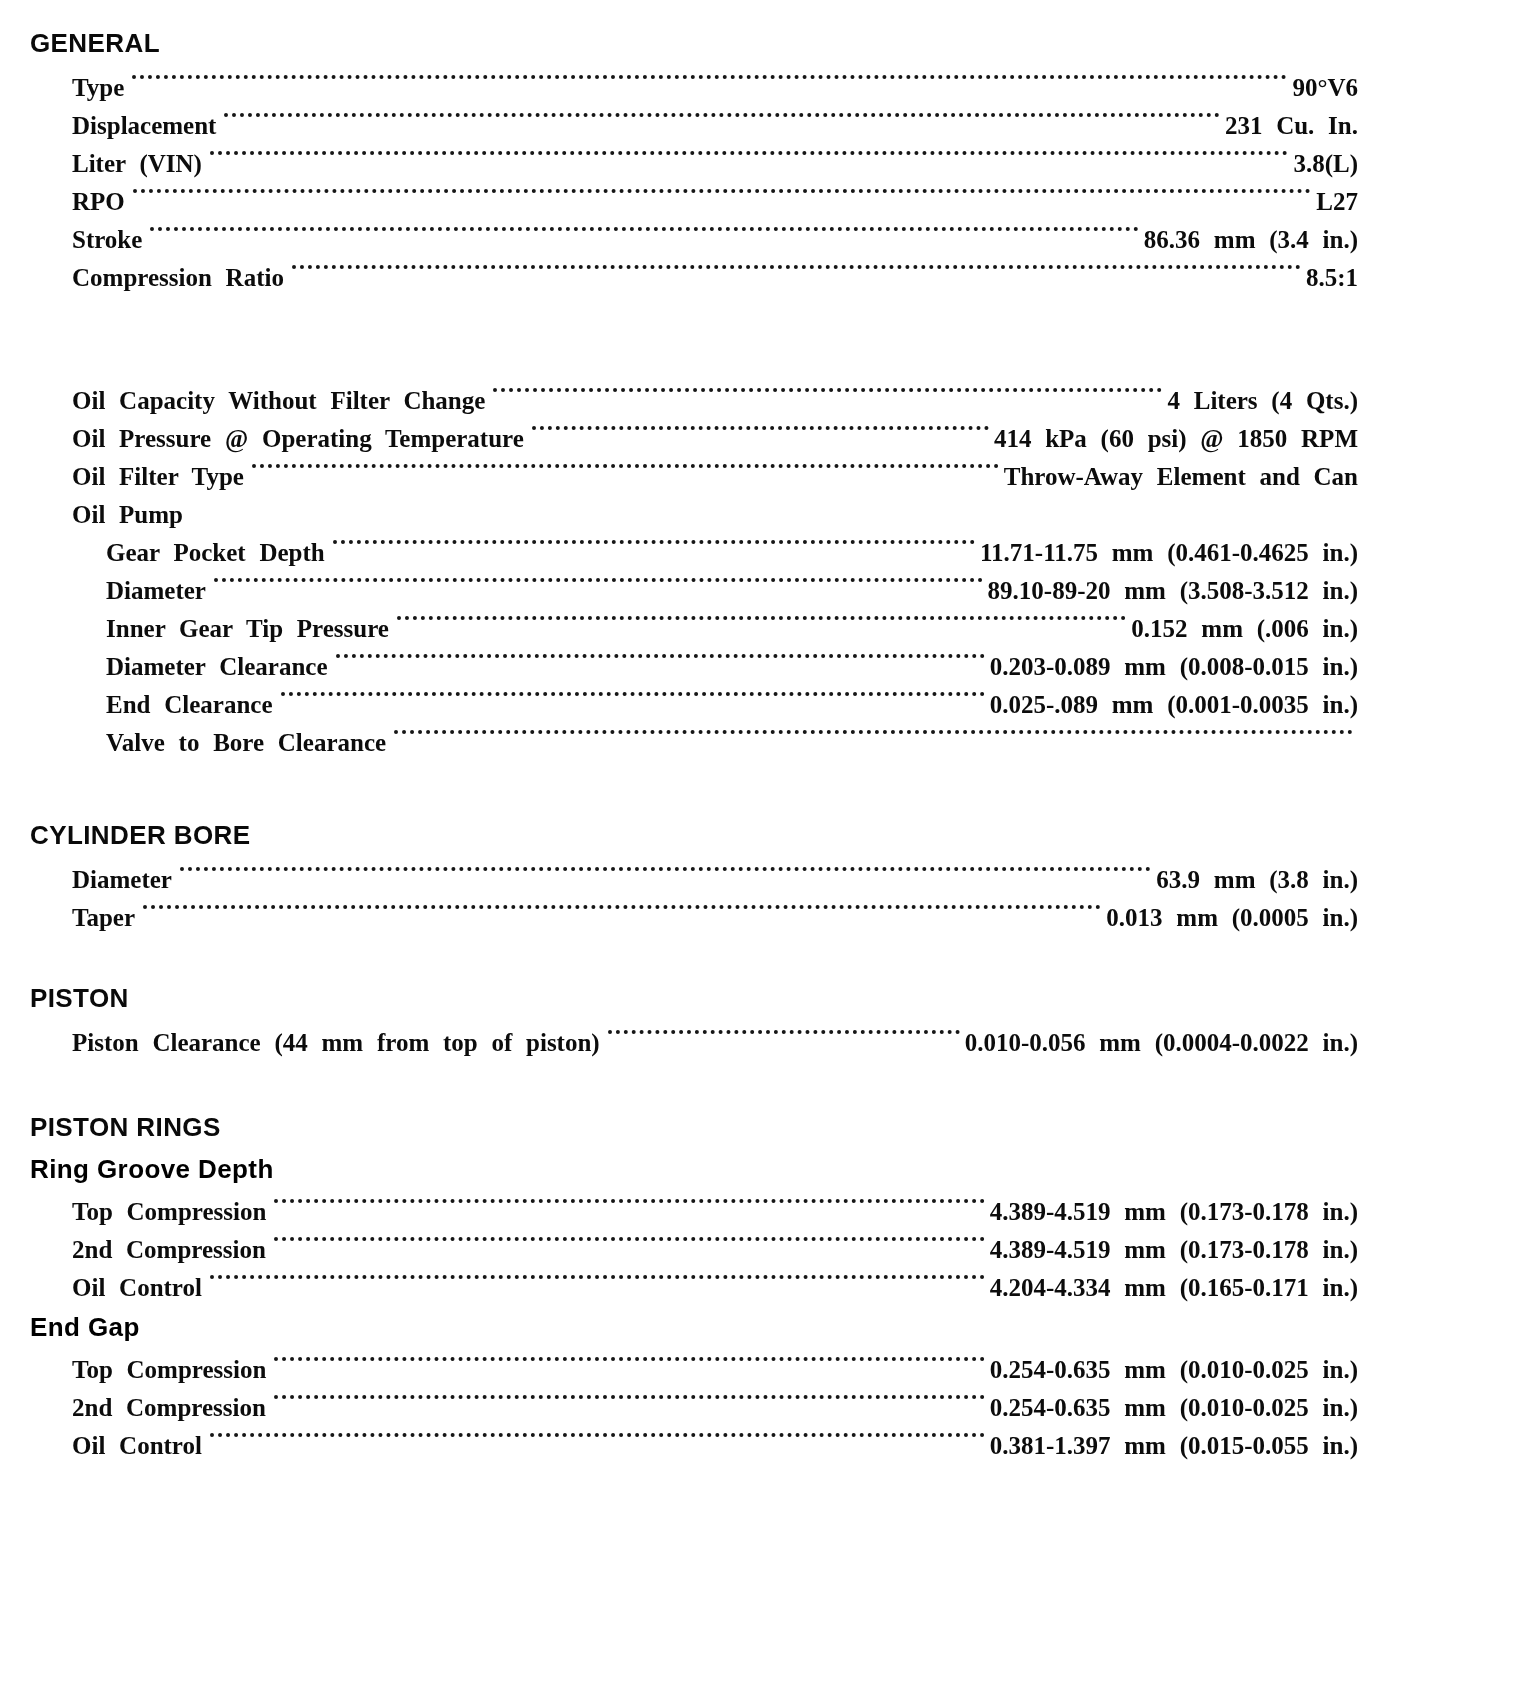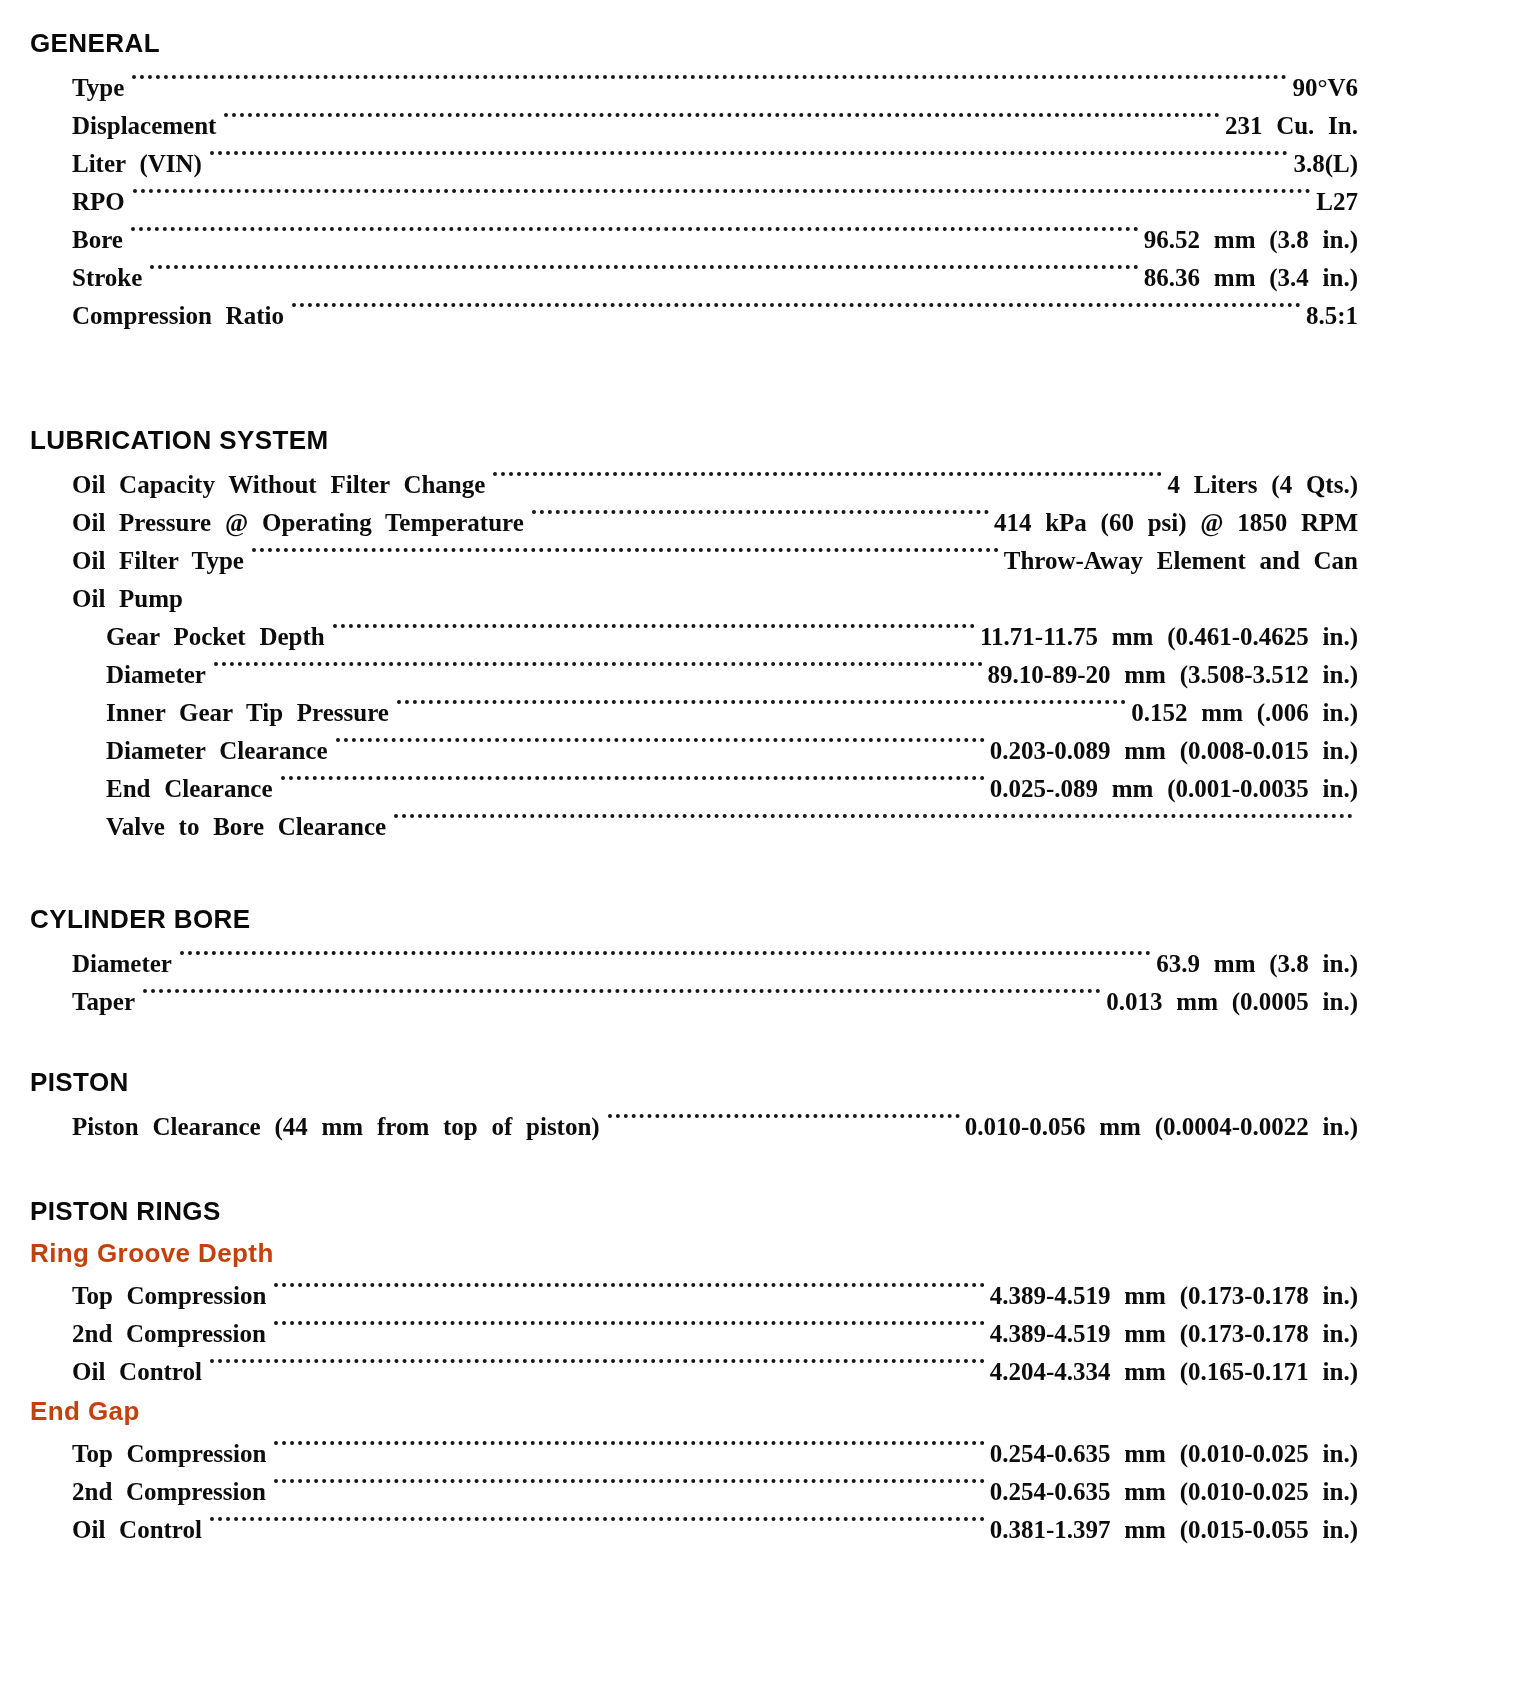--- a/index.html
+++ b/index.html
@@ -37,21 +37,21 @@
     color: #0a0a0a;
   }
   .sec-rings .heading { margin-bottom: 10px; }
   .subheading {
     font-family: "Liberation Sans", sans-serif;
     font-weight: 700;
     font-size: 26px;
     line-height: 30px;
     letter-spacing: 0.4px;
     margin: 12px 0 14px 0;
-    color: #c2410c;
+    color: #000000;
   }
   .subheading.gap-above { margin-top: 8px; }
   .row {
     display: flex;
     align-items: flex-end;
     line-height: 27px;
     margin-bottom: 11px;
     font-weight: 600;
     word-spacing: 0.3em;
   }
@@ -90,38 +90,32 @@
       <span class="label">Liter (VIN)</span>
       <span class="leader"></span>
       <span class="value">3.8(L)</span>
     </div>
     <div class="row indent-1">
       <span class="label">RPO</span>
       <span class="leader"></span>
       <span class="value">L27</span>
     </div>
     <div class="row indent-1">
-      <span class="label">Bore</span>
-      <span class="leader"></span>
-      <span class="value">96.52 mm (3.8 in.)</span>
-    </div>
-    <div class="row indent-1">
       <span class="label">Stroke</span>
       <span class="leader"></span>
       <span class="value">86.36 mm (3.4 in.)</span>
     </div>
     <div class="row indent-1">
       <span class="label">Compression Ratio</span>
       <span class="leader"></span>
       <span class="value">8.5:1</span>
     </div>
   </div>
 
   <div class="section sec-lubrication">
-    <div class="heading">LUBRICATION SYSTEM</div>
 
     <div class="row indent-1">
       <span class="label">Oil Capacity Without Filter Change</span>
       <span class="leader"></span>
       <span class="value">4 Liters (4 Qts.)</span>
     </div>
     <div class="row indent-1">
       <span class="label">Oil Pressure @ Operating Temperature</span>
       <span class="leader"></span>
       <span class="value">414 kPa (60 psi) @ 1850 RPM</span>

